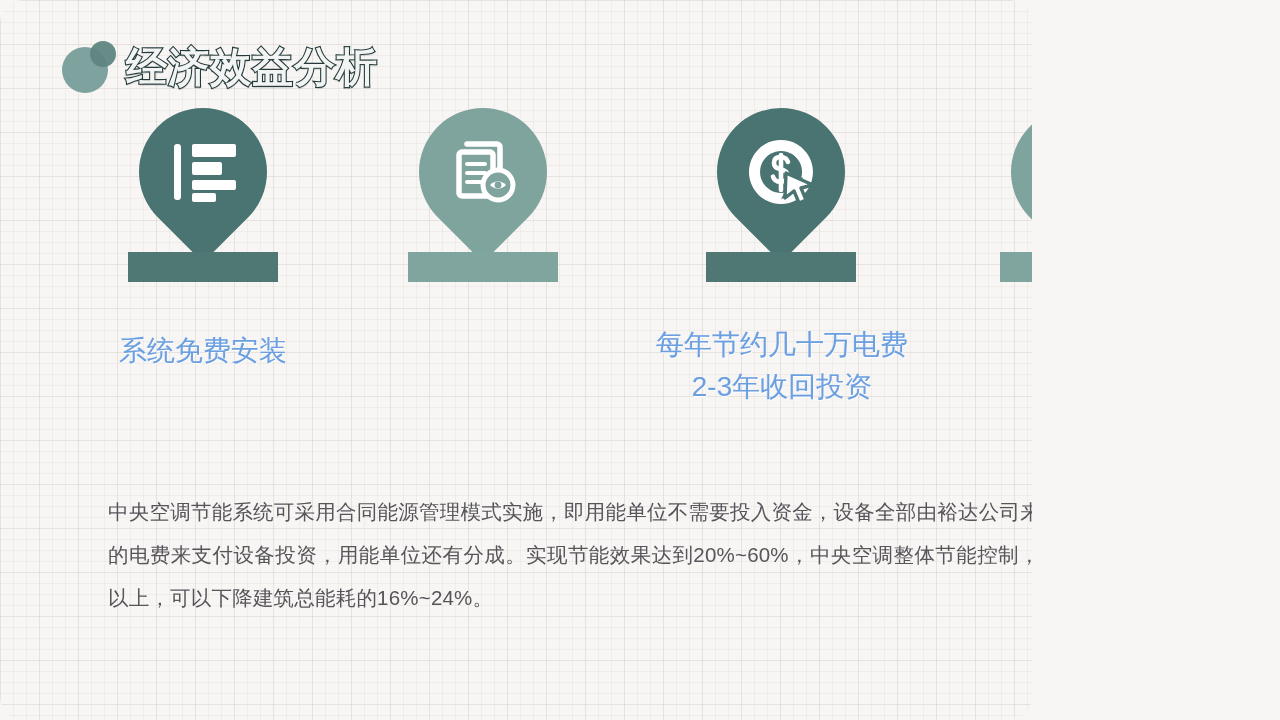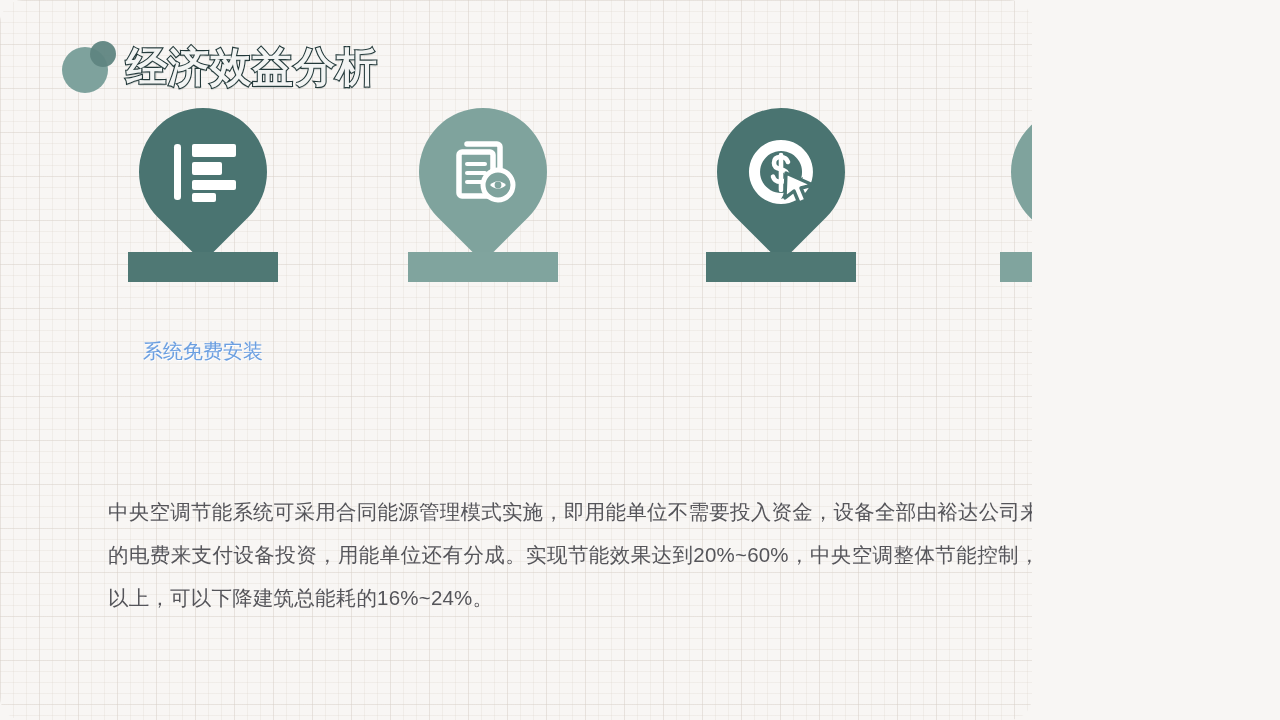--- a/index.html
+++ b/index.html
@@ -128,21 +128,21 @@
 
   .pin-card[data-idx="0"] .pin-shape,
   .pin-card[data-idx="2"] .pin-shape { background: #4a7471; }
   .pin-card[data-idx="1"] .pin-shape,
   .pin-card[data-idx="3"] .pin-shape { background: #7fa39d; }
 
   
   .caption {
     position: absolute;
     text-align: center;
-    font-size: 20px;
+    font-size: 28px;
     line-height: 42px;
     font-weight: normal;
     color: #6c9fe0;
     text-shadow: 0.5px 1px 0 rgba(255,255,255,0.95), -0.5px -0.5px 0 rgba(190,215,245,0.7);
     white-space: pre-line;
   }
   .caption[data-idx="0"] { left: 53px; top: 330px; width: 300px; }
   .caption[data-idx="1"] { left: 333px; top: 330px; width: 300px; }
   .caption[data-idx="2"] { left: 626px; top: 324px; width: 312px; }
   .caption[data-idx="3"] { left: 950px; top: 338px; width: 250px; line-height: 38px; }
@@ -233,16 +233,18 @@
           <rect x="22" y="16" width="38" height="24" rx="1.5" fill="#ffffff"></rect>
           <rect x="36" y="24" width="10" height="4" rx="1" fill="#7fa39d"></rect>
           <path d="M2 62 q2 -12 13 -17 q6 -3 13 -1 l10 2.5 q5 1.2 5 4.4 q0 3.4 -5 3.4 h-11 q8 0.6 14 0.4 q7 -0.2 13 -4.6 q5 -3.6 9 -1.6 q4 2 1 6 q-7 9 -20 13 q-12 3.6 -25 1.6 z" fill="#ffffff"></path>
         </svg>
       </div>
     </div>
     <div class="pin-bar"></div>
   </div>
 
   <div class="caption" data-idx="0">系统免费安装</div>
+  <div class="caption" data-idx="2">每年节约几十万电费
+2-3年收回投资</div>
 
   <div id="body-paragraph">中央空调节能系统可采用合同能源管理模式实施，即用能单位不需要投入资金，设备全部由裕达公司来投资，用省下来的电费来支付设备投资，用能单位还有分成。实现节能效果达到20%~60%，中央空调整体节能控制，可综合节能40%以上，可以下降建筑总能耗的16%~24%。</div>
 
 </div>
 
 </body></html>

